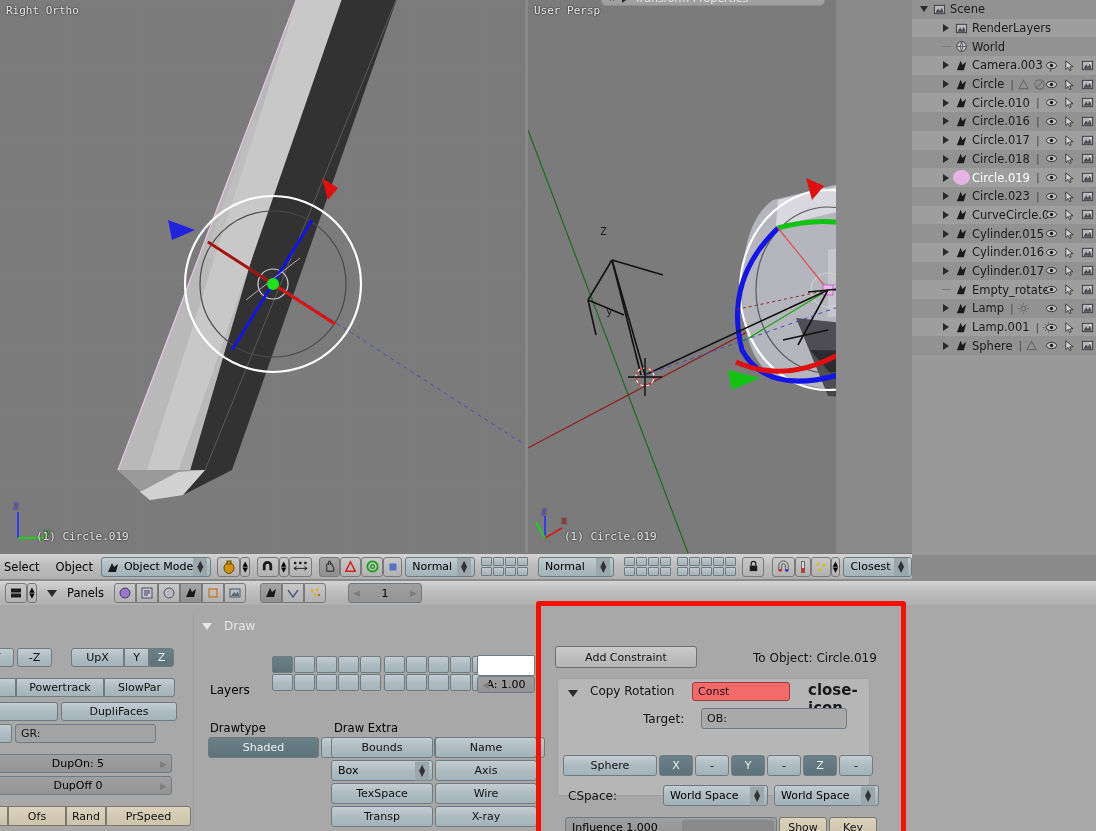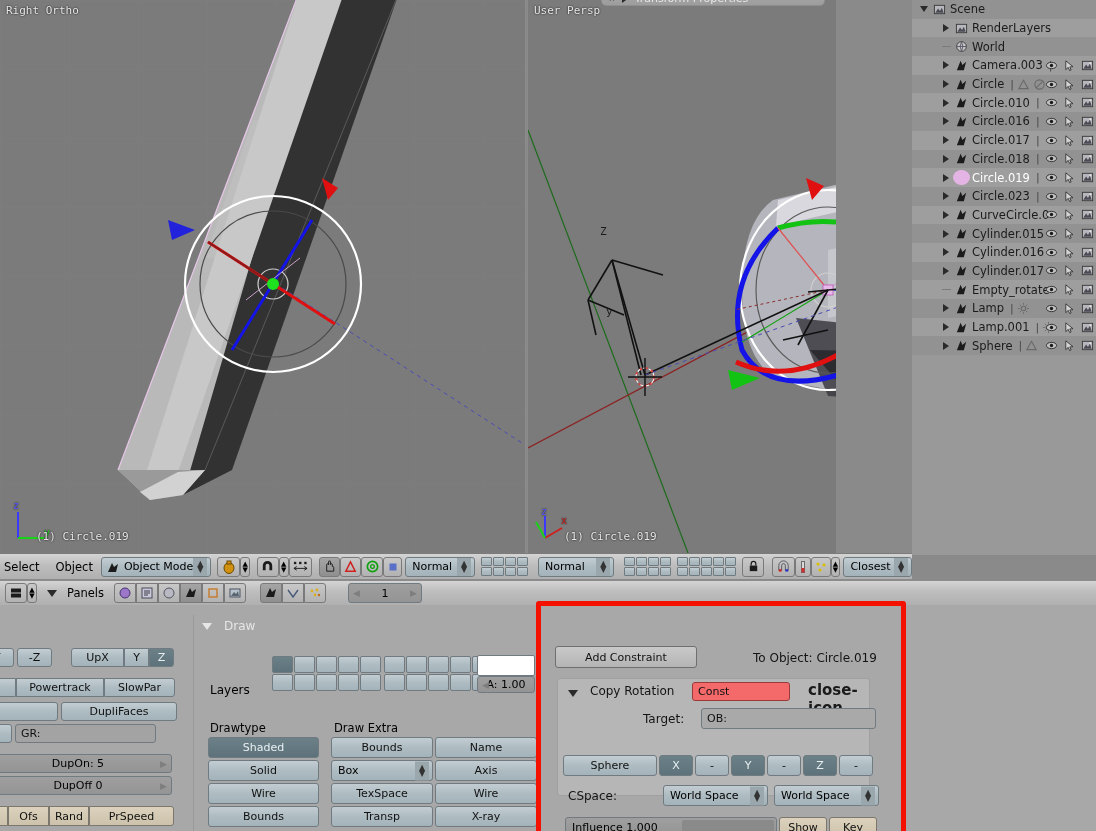--- a/index.html
+++ b/index.html
@@ -1105,21 +1105,21 @@
       <span class="arr r">▶</span>
     </div>
     <div class="numfield" style="position:absolute;left:-16px;top:166px;width:188px;height:19px;">
 
       <span>DupOff 0</span>
       <span class="arr r">▶</span>
     </div>
 
     <div style="position:absolute;left:-24px;top:196px;display:flex;">
       <div class="btn tan" style="width:32px;height:20px;border-radius:3px 0 0 3px;"></div>
-      <div class="btn tan" style="width:41px;height:20px;border-radius:0;">Ofs</div>
+      <div class="btn tan" style="width:58px;height:20px;border-radius:0;">Ofs</div>
       <div class="btn tan" style="width:40px;height:20px;border-radius:0;">Rand</div>
       <div class="btn tan" style="width:85px;height:20px;border-radius:0 3px 3px 0;">PrSpeed</div>
     </div>
   </div>
 
   <div style="position:absolute;left:193px;top:615px;width:344px;height:216px;
               background:#a8a8a8;border-left:1px solid #9a9a9a;">
     <div style="height:22px;display:flex;align-items:center;gap:12px;padding-left:8px;">
       <span class="tri"></span>
       <span style="font-size:12px;color:#e6e6e6;">Draw</span>
@@ -1157,21 +1157,21 @@
     <div style="position:absolute;left:283px;top:40px;width:58px;height:21px;
                 background:#ffffff;border:1px solid #6f7b80;border-radius:2px;"></div>
     <div class="numfield" style="position:absolute;left:283px;top:61px;width:58px;height:17px;">
       <span class="arr l">◀</span>
       <span>A: 1.00</span>
     </div>
 
     <span style="position:absolute;left:16px;top:106px;font-size:11.5px;">Drawtype</span>
     <span style="position:absolute;left:140px;top:106px;font-size:11.5px;">Draw Extra</span>
 
-    <div style="position:absolute;left:14px;top:122px;display:flex;flex-direction:column;gap:2px;">
+    <div style="position:absolute;left:14px;top:122px;display:flex;gap:2px;">
       <div class="btn sel" style="width:111px;height:21px;">Shaded</div>
       <div class="btn" style="width:111px;height:21px;">Solid</div>
       <div class="btn" style="width:111px;height:21px;">Wire</div>
       <div class="btn" style="width:111px;height:21px;">Bounds</div>
     </div>
 
     <div style="position:absolute;left:137px;top:122px;display:grid;
                 grid-template-columns:102px 102px;grid-auto-rows:21px;gap:2px;">
       <div class="btn">Bounds</div>
       <div class="btn">Name</div>
@@ -1197,21 +1197,21 @@
     <div style="position:absolute;left:10px;top:67px;width:313px;height:118px;
                 background:#b6b6b6;border:1px solid #a0a0a0;border-radius:3px;">
       <span class="tri-d-dark" style="position:absolute;left:10px;top:11px;"></span>
       <span style="position:absolute;left:32px;top:5px;font-size:12px;color:#141414;">Copy Rotation</span>
 
       <div class="field" style="position:absolute;left:134px;top:3px;width:98px;height:19px;
                   background:#f4696a;border-color:#9c3a3a;">Const</div>
       <span style="position:absolute;left:250px;top:2px;font-size:15px;font-weight:bold;color:#1a1a1a;">close-icon</span>
 
       <span style="position:absolute;left:85px;top:33px;font-size:12px;color:#141414;">Target:</span>
-      <div class="field" style="position:absolute;left:143px;top:29px;width:175px;height:21px;background:#a9a9a9;">OB:</div>
+      <div class="field" style="position:absolute;left:143px;top:29px;width:146px;height:21px;background:#a9a9a9;">OB:</div>
 
       <div style="position:absolute;left:5px;top:76px;display:flex;gap:2px;">
         <div class="btn" style="width:94px;height:21px;">Sphere</div>
         <div class="btn sel" style="width:34px;height:21px;">X</div>
         <div class="btn" style="width:34px;height:21px;">-</div>
         <div class="btn sel" style="width:34px;height:21px;">Y</div>
         <div class="btn" style="width:34px;height:21px;">-</div>
         <div class="btn sel" style="width:34px;height:21px;">Z</div>
         <div class="btn" style="width:34px;height:21px;">-</div>
       </div>

